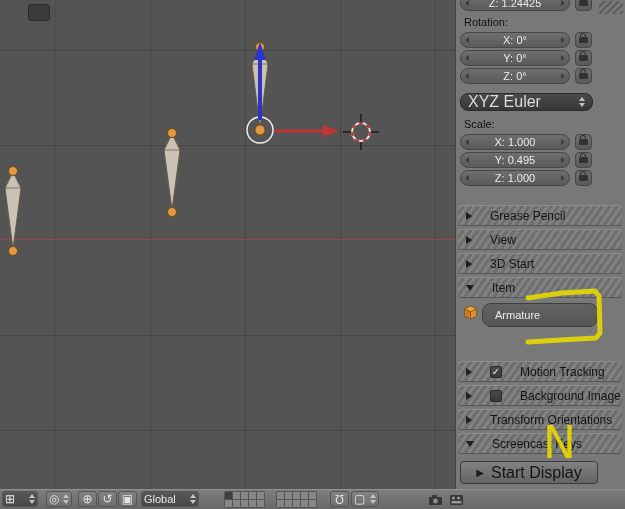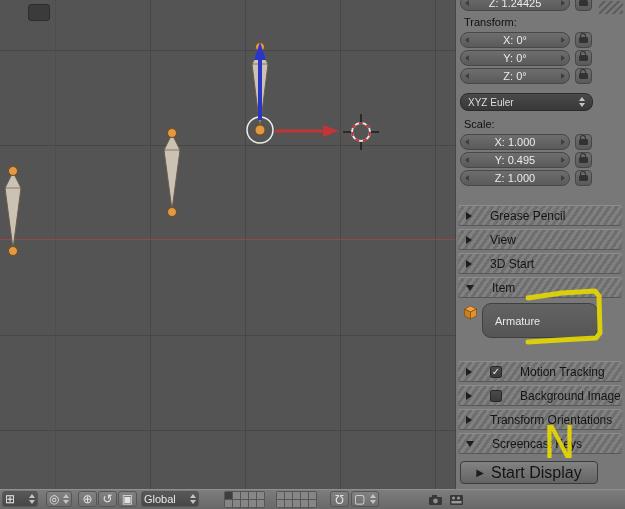--- a/index.html
+++ b/index.html
@@ -26,39 +26,39 @@
          border-top:3.5px solid transparent;border-bottom:3.5px solid transparent;
          border-left:4px solid rgba(25,25,25,.5)}
   .lockbtn{position:absolute;width:17px;height:16px;border-radius:4px;border:1px solid #474747;
          background:linear-gradient(#6e6e6e,#5a5a5a);display:flex;align-items:center;
          justify-content:center;box-sizing:border-box}
   .padlock{position:relative;width:9px;height:6px;background:#323232;border-radius:1.5px}
   .padlock::before{content:"";position:absolute;left:1px;top:-4px;width:4px;height:4px;
          border:1.5px solid #323232;border-bottom:none;border-radius:3px 3px 0 0}
   .plabel{position:absolute;font-size:11px;color:#101010}
   .dd{position:absolute;height:18px;border-radius:8px;background:linear-gradient(#4a4a4a,#383838);
-      border:1px solid #2c2c2c;color:#dcdcdc;font-size:10px;display:flex;align-items:center;
+      border:1px solid #2c2c2c;color:#dcdcdc;font-size:16px;display:flex;align-items:center;
       padding:0 7px;box-sizing:border-box}
   .updown{display:flex;flex-direction:column;gap:2px;margin-left:auto}
   .updown .u{width:0;height:0;border-left:3.5px solid transparent;border-right:3.5px solid transparent;
              border-bottom:4px solid #c4c4c4}
   .updown .d{width:0;height:0;border-left:3.5px solid transparent;border-right:3.5px solid transparent;
              border-top:4px solid #c4c4c4}
   .phead{position:absolute;left:2px;width:164px;height:21px;display:flex;align-items:center;gap:18px;
          padding-left:8px;box-sizing:border-box;border-radius:3px;
          background:repeating-linear-gradient(125deg,#818181 0 3px,#6e6e6e 3px 6px);
          border-top:1px solid #8d8d8d;border-bottom:1px solid #585858}
   .phlabel{font-size:12px;color:#141414}
   .tri{width:0;height:0;flex:none}
   .tri.r{border-top:4px solid transparent;border-bottom:4px solid transparent;border-left:6px solid #1e1e1e}
   .tri.d{border-left:4px solid transparent;border-right:4px solid transparent;border-top:6px solid #1e1e1e}
   .cb{width:12px;height:12px;background:linear-gradient(#4a4a4a,#3a3a3a);border:1px solid #292929;
       border-radius:2px;display:flex;align-items:center;justify-content:center;flex:none;box-sizing:border-box}
   .cb .ck{color:#ececec;font-size:10px;line-height:1}
-  .namefield{position:absolute;height:35px;border-radius:9px;background:linear-gradient(#636363,#555555);
+  .namefield{position:absolute;height:24px;border-radius:9px;background:linear-gradient(#636363,#555555);
       border:1px solid #3f3f3f;color:#e9e9e9;font-size:11px;display:flex;align-items:center;
       padding-left:12px;box-sizing:border-box}
   .bigbtn{position:absolute;left:4px;top:461px;width:138px;height:23px;border-radius:4px;
       background:linear-gradient(#828282,#646464);border:1px solid #3c3c3c;display:flex;
       align-items:center;justify-content:center;gap:7px;box-sizing:border-box}
   .bigbtn .blbl{font-size:16px;color:#141414}
   .bigbtn .play{font-size:10px;color:#1d1d1d}
   .cubeicon{position:absolute;left:7px;top:305px;width:15px;height:15px}
 
   
@@ -144,21 +144,21 @@
 <aside class="npanel">
   <div class="corner"></div>
 
   <div class="field" style="left:4px;top:-5px;width:110px">
     <span>Z: 1.24425</span>
   </div>
   <div class="lockbtn" style="left:119px;top:-5px">
     <span class="padlock"></span>
   </div>
 
-  <div class="plabel" style="left:8px;top:16px">Transform:</div>
+  <div class="plabel" style="left:8px;top:16px">Rotation:</div>
 
   <div class="field" style="left:4px;top:32px;width:110px">
     <span>X: 0°</span>
     </div>
   <div class="lockbtn" style="left:119px;top:32px">
     <span class="padlock"></span>
     </div>
 
   <div class="field" style="left:4px;top:50px;width:110px">
     <span>Y: 0°</span>

